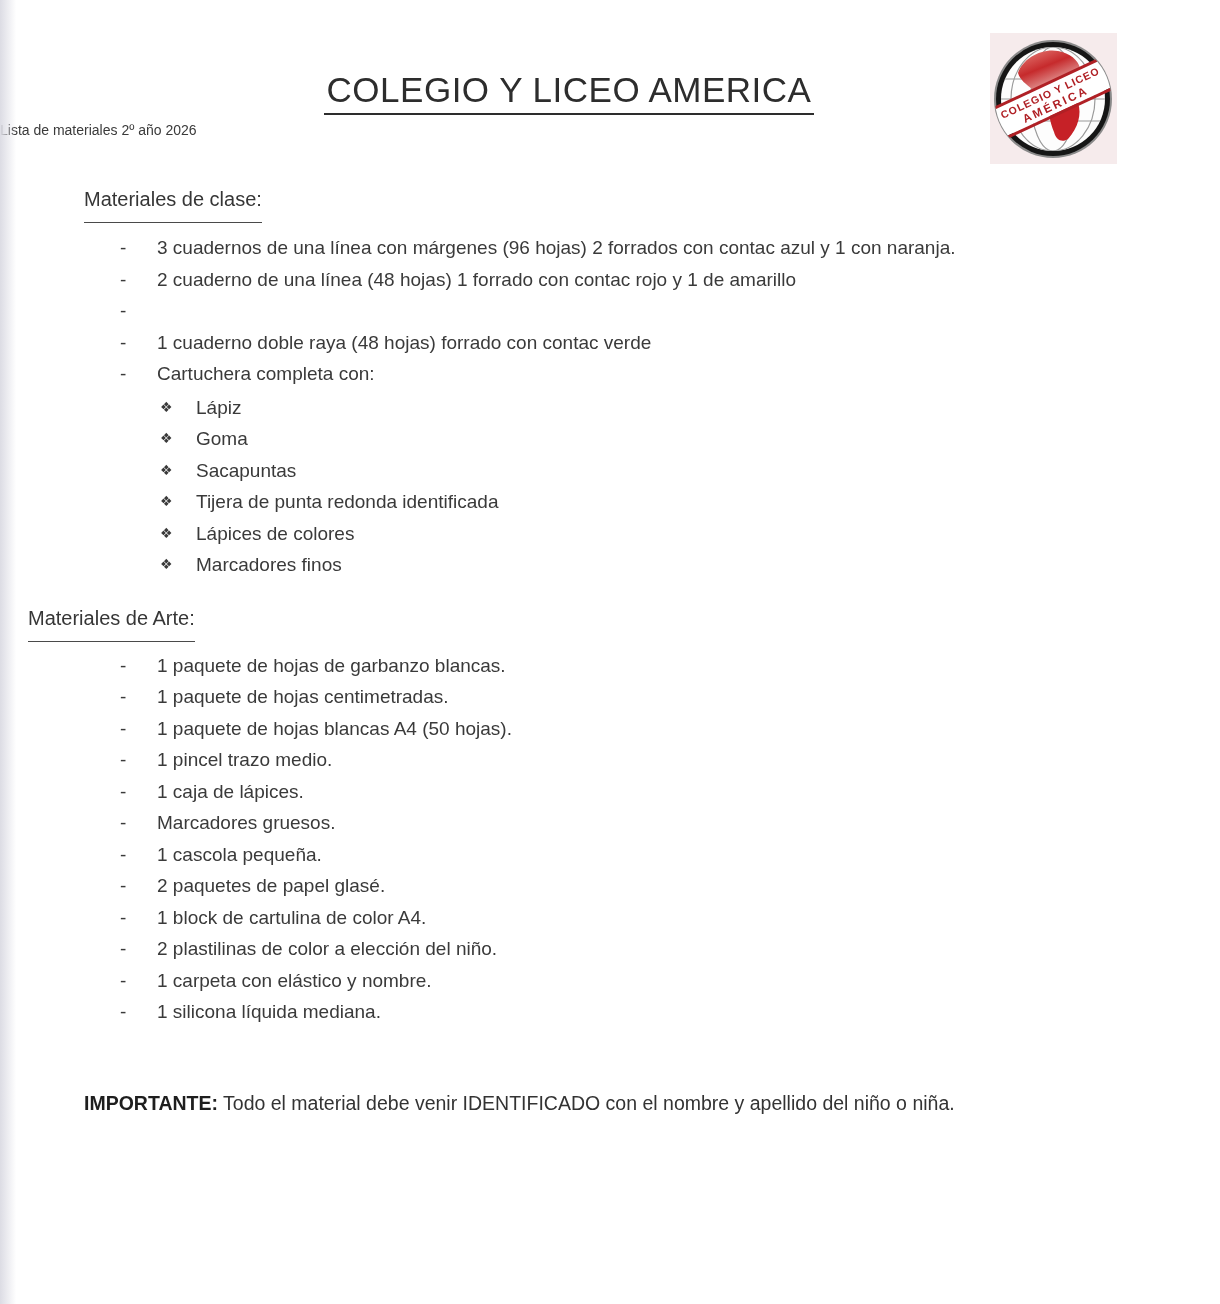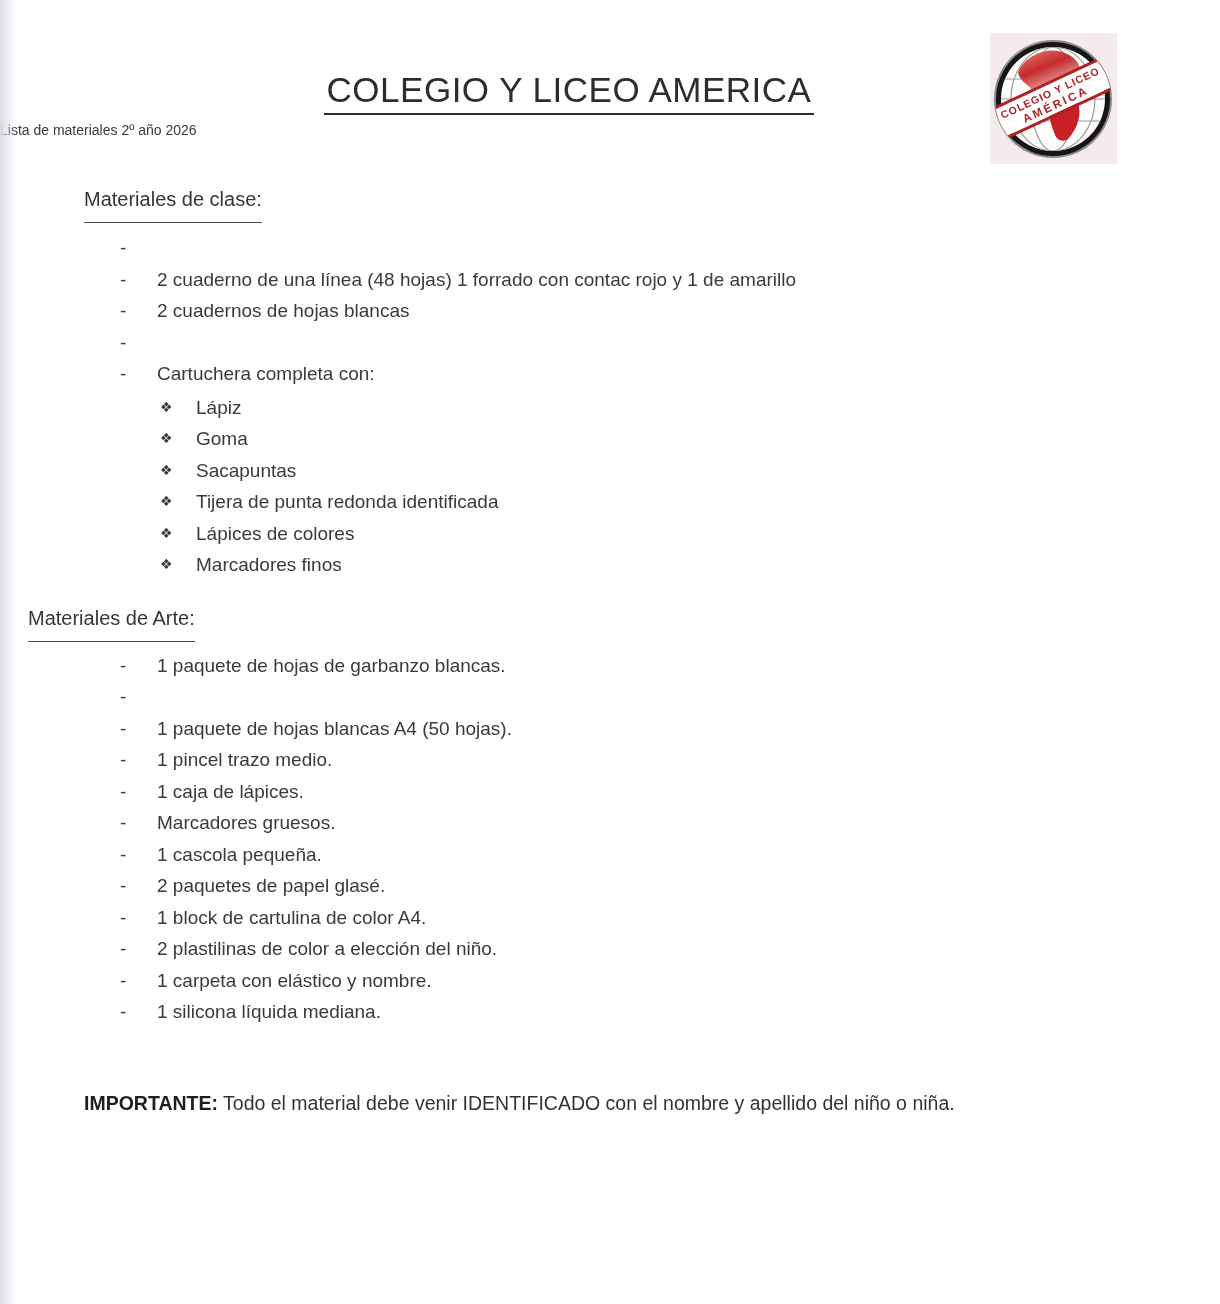--- a/index.html
+++ b/index.html
@@ -128,34 +128,35 @@
   </div>
 
   <div class="heading">
     <span class="u">Materiales de clase:</span>
   </div>
 
   <div class="list">
 
       <div class="row">
         <span class="dash">-</span>
+        <span class="txt">3 cuadernos de una línea con márgenes (96 hojas) 2 forrados con contac azul y 1 con naranja.</span>
       </div>
 
       <div class="row">
         <span class="dash">-</span>
         <span class="txt">2 cuaderno de una línea (48 hojas) 1 forrado con contac rojo y 1 de amarillo</span>
       </div>
 
       <div class="row">
         <span class="dash">-</span>
-        <span class="txt">2 cuadernos de hojas blancas</span>
-      </div>
-
-      <div class="row">
-        <span class="dash">-</span>
+      </div>
+
+      <div class="row">
+        <span class="dash">-</span>
+        <span class="txt">1 cuaderno doble raya (48 hojas) forrado con contac verde</span>
       </div>
 
       <div class="row">
         <span class="dash">-</span>
         <span class="txt">Cartuchera completa con:</span>
       </div>
     </div>
 
   <div class="list sub">
 
@@ -196,20 +197,21 @@
 
   <div class="list arte">
 
       <div class="row">
         <span class="dash">-</span>
         <span class="txt">1 paquete de hojas de garbanzo blancas.</span>
       </div>
 
       <div class="row">
         <span class="dash">-</span>
+        <span class="txt">1 paquete de hojas centimetradas.</span>
       </div>
 
       <div class="row">
         <span class="dash">-</span>
         <span class="txt">1 paquete de hojas blancas A4 (50 hojas).</span>
       </div>
 
       <div class="row">
         <span class="dash">-</span>
         <span class="txt">1 pincel trazo medio.</span>

